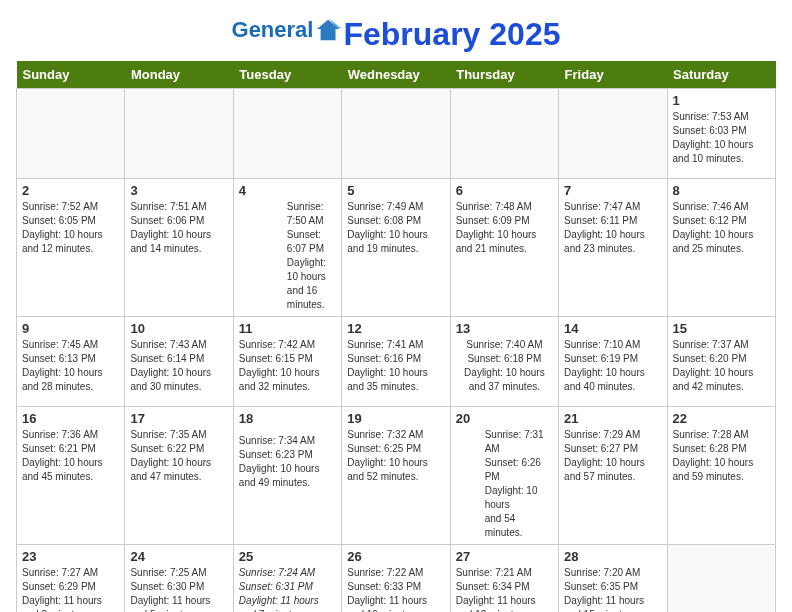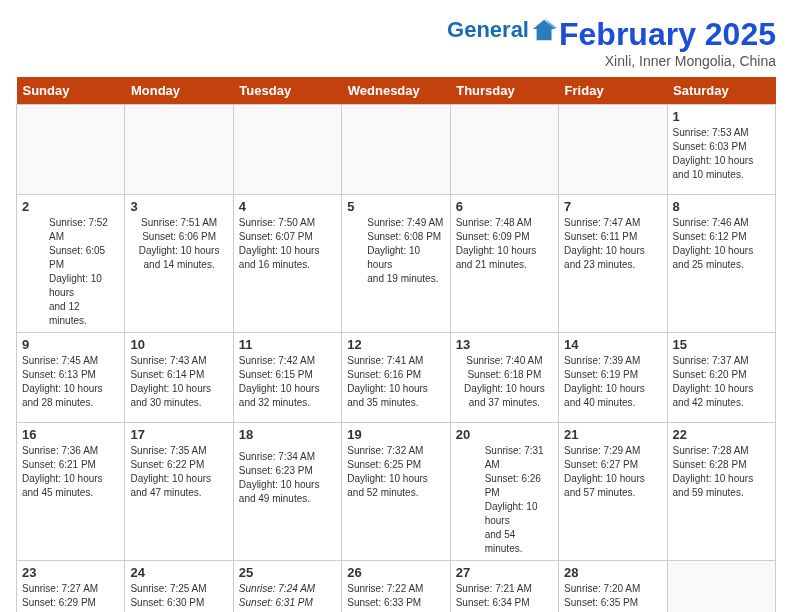--- a/index.html
+++ b/index.html
@@ -5,21 +5,21 @@
     * { box-sizing: border-box; margin: 0; padding: 0; }
     body {
       font-family: Arial, sans-serif;
       background: #fff;
       width: 792px;
       min-height: 612px;
       padding: 16px;
     }
     .header {
       display: flex;
-      justify-content: flex-end;
+      justify-content: center;
       align-items: flex-start;
       margin-bottom: 8px;
     }
     .logo {
       display: flex;
       align-items: center;
     }
     .logo-text {
       font-size: 22px;
       font-weight: bold;
@@ -43,21 +43,21 @@
     .location {
       font-size: 14px;
       color: #555;
     }
     table {
       width: 100%;
       border-collapse: collapse;
       table-layout: fixed;
     }
     thead th {
-      background-color: #c2410c;
+      background-color: #4d7c0f;
       color: white;
       text-align: left;
       padding: 6px 6px;
       font-size: 13px;
       font-weight: bold;
     }
     tbody td {
       border: 1px solid #ccc;
       vertical-align: top;
       padding: 4px 5px;
@@ -92,21 +92,20 @@
         </span>
         <svg class="logo-icon" viewBox="0 0 30 30">
           <polygon points="14,4 26,14 22,14 22,26 6,26 6,14 2,14" fill="#2e7abf"></polygon>
           <polygon points="14,2 28,13 24,13" fill="#5aacdf"></polygon>
         </svg>
       </div>
     </div>
   </div>
   <div class="title-area">
     <div class="month-title">February 2025</div>
-    <div class="location">Xinli, Inner Mongolia, China</div>
   </div>
 </div>
 
 <table>
   <thead>
     <tr id="thead-row">
     <th>Sunday</th>
         <th>Monday</th>
         <th>Tuesday</th>
         <th>Wednesday</th>
@@ -127,42 +126,42 @@
           <span class="day-num">1</span>
           <div class="day-info" style="white-space: pre-line;">Sunrise: 7:53 AM
 Sunset: 6:03 PM
 Daylight: 10 hours
 and 10 minutes.</div>
         </td>
       </tr>
       <tr>
         <td>
           <span class="day-num">2</span>
-          <div class="day-info" style="white-space: pre-line; margin-left: 27px;">Sunrise: 7:52 AM
+          <div class="day-info" style="white-space: pre-line;">Sunrise: 7:52 AM
 Sunset: 6:05 PM
 Daylight: 10 hours
 and 12 minutes.</div>
         </td>
         <td>
           <span class="day-num">3</span>
-          <div class="day-info" style="white-space: pre-line; text-align: center;">Sunrise: 7:51 AM
+          <div class="day-info" style="white-space: pre-line;">Sunrise: 7:51 AM
 Sunset: 6:06 PM
 Daylight: 10 hours
 and 14 minutes.</div>
         </td>
         <td>
           <span class="day-num">4</span>
-          <div class="day-info" style="white-space: pre-line;">Sunrise: 7:50 AM
+          <div class="day-info" style="white-space: pre-line; margin-left: 48px;">Sunrise: 7:50 AM
 Sunset: 6:07 PM
 Daylight: 10 hours
 and 16 minutes.</div>
         </td>
         <td>
           <span class="day-num">5</span>
-          <div class="day-info" style="white-space: pre-line; margin-left: 20px;">Sunrise: 7:49 AM
+          <div class="day-info" style="white-space: pre-line;">Sunrise: 7:49 AM
 Sunset: 6:08 PM
 Daylight: 10 hours
 and 19 minutes.</div>
         </td>
         <td>
           <span class="day-num">6</span>
           <div class="day-info" style="white-space: pre-line;">Sunrise: 7:48 AM
 Sunset: 6:09 PM
 Daylight: 10 hours
 and 21 minutes.</div>
@@ -213,21 +212,21 @@
         </td>
         <td>
           <span class="day-num">13</span>
           <div class="day-info" style="white-space: pre-line; text-align: center;">Sunrise: 7:40 AM
 Sunset: 6:18 PM
 Daylight: 10 hours
 and 37 minutes.</div>
         </td>
         <td>
           <span class="day-num">14</span>
-          <div class="day-info" style="white-space: pre-line;">Sunrise: 7:39 AM
+          <div class="day-info" style="white-space: pre-line;">Sunrise: 7:10 AM
 Sunset: 6:19 PM
 Daylight: 10 hours
 and 40 minutes.</div>
         </td>
         <td>
           <span class="day-num">15</span>
           <div class="day-info" style="white-space: pre-line;">Sunrise: 7:37 AM
 Sunset: 6:20 PM
 Daylight: 10 hours
 and 42 minutes.</div>

